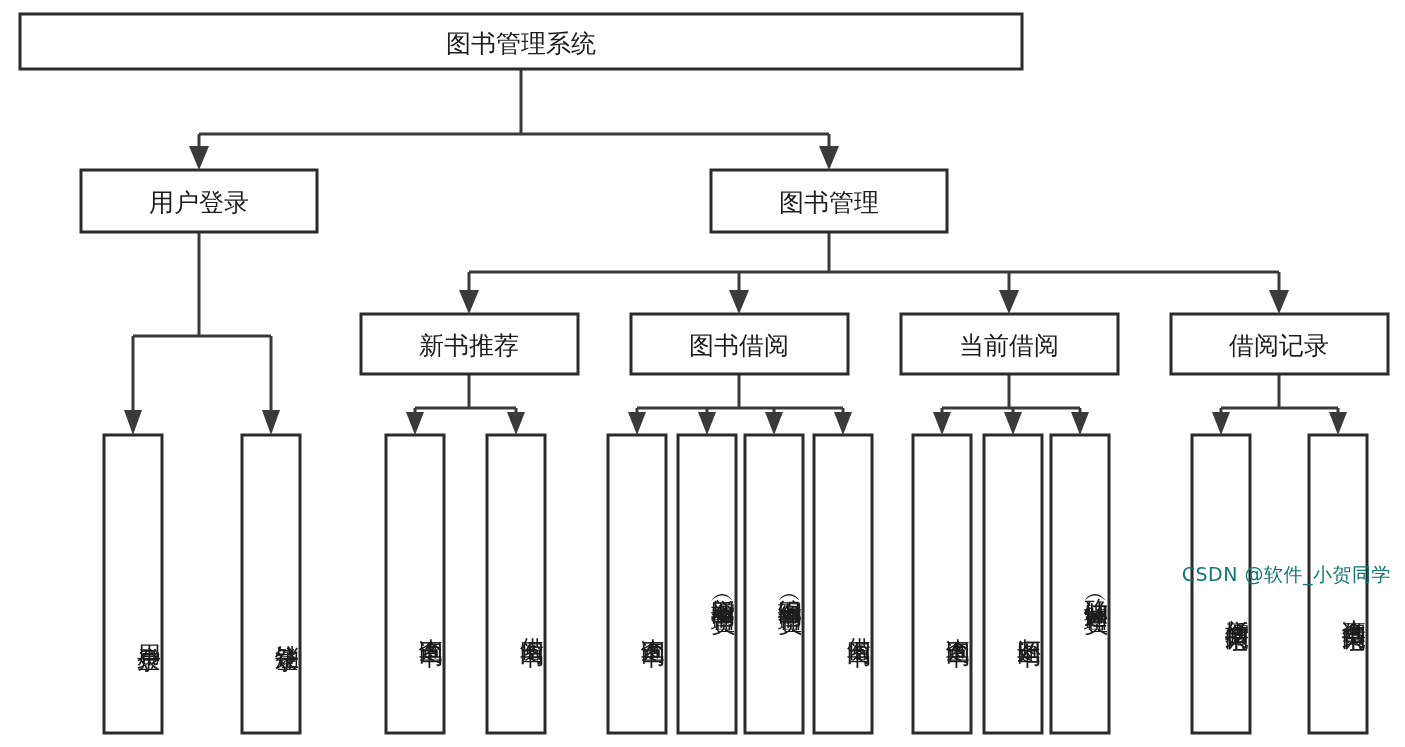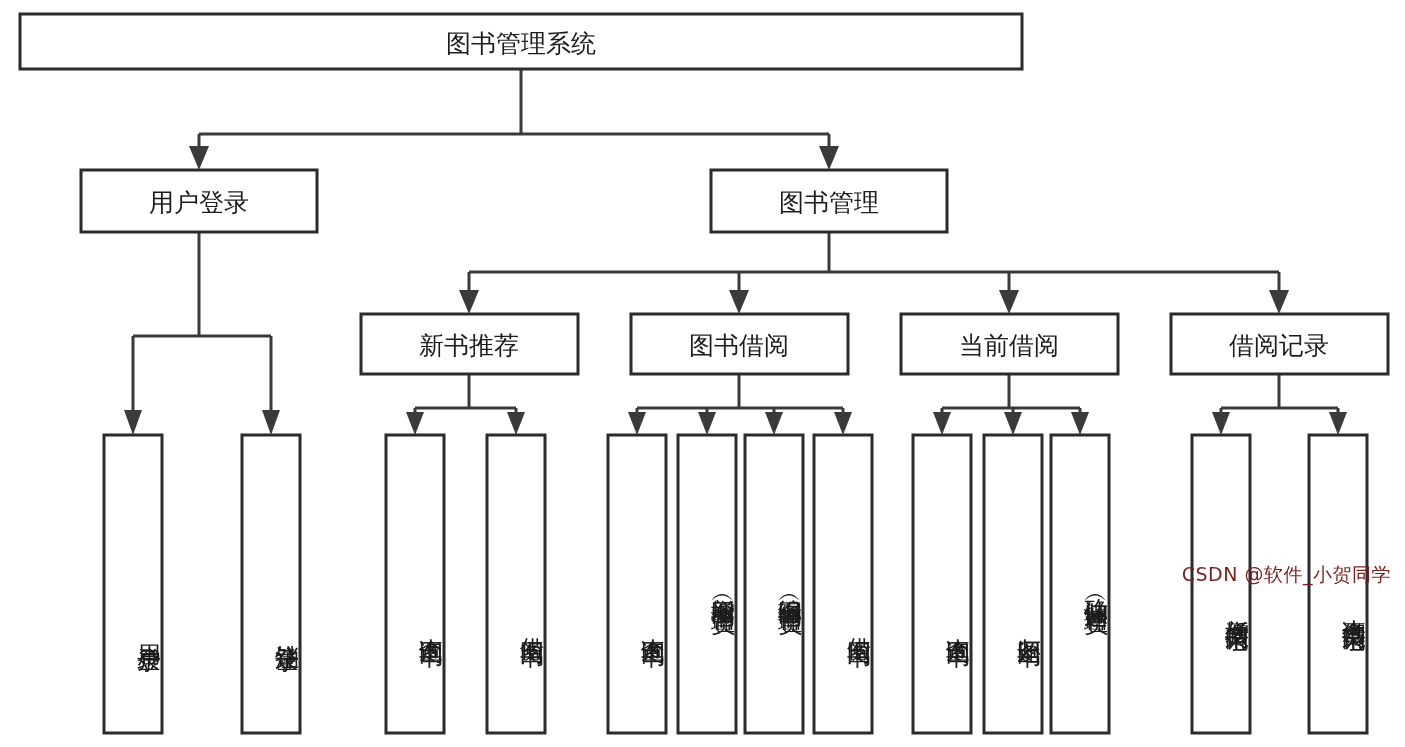--- a/index.html
+++ b/index.html
@@ -63,21 +63,21 @@
     align-items: flex-start;
     justify-content: center;
     pointer-events: none;
   }
   .watermark {
     position: absolute;
     right: 14px;
     bottom: 6px;
     font-family: "DejaVu Sans", "Liberation Sans", sans-serif;
     font-size: 19px;
-    color: #7f1d1d;
+    color: #0f766e;
     white-space: nowrap;
     letter-spacing: 0.5px;
   }
 </style>
 </head>
 <body>
 
 <div id="diagram-root">
 
   <svg id="tree-svg" viewBox="0 0 1405 747">

